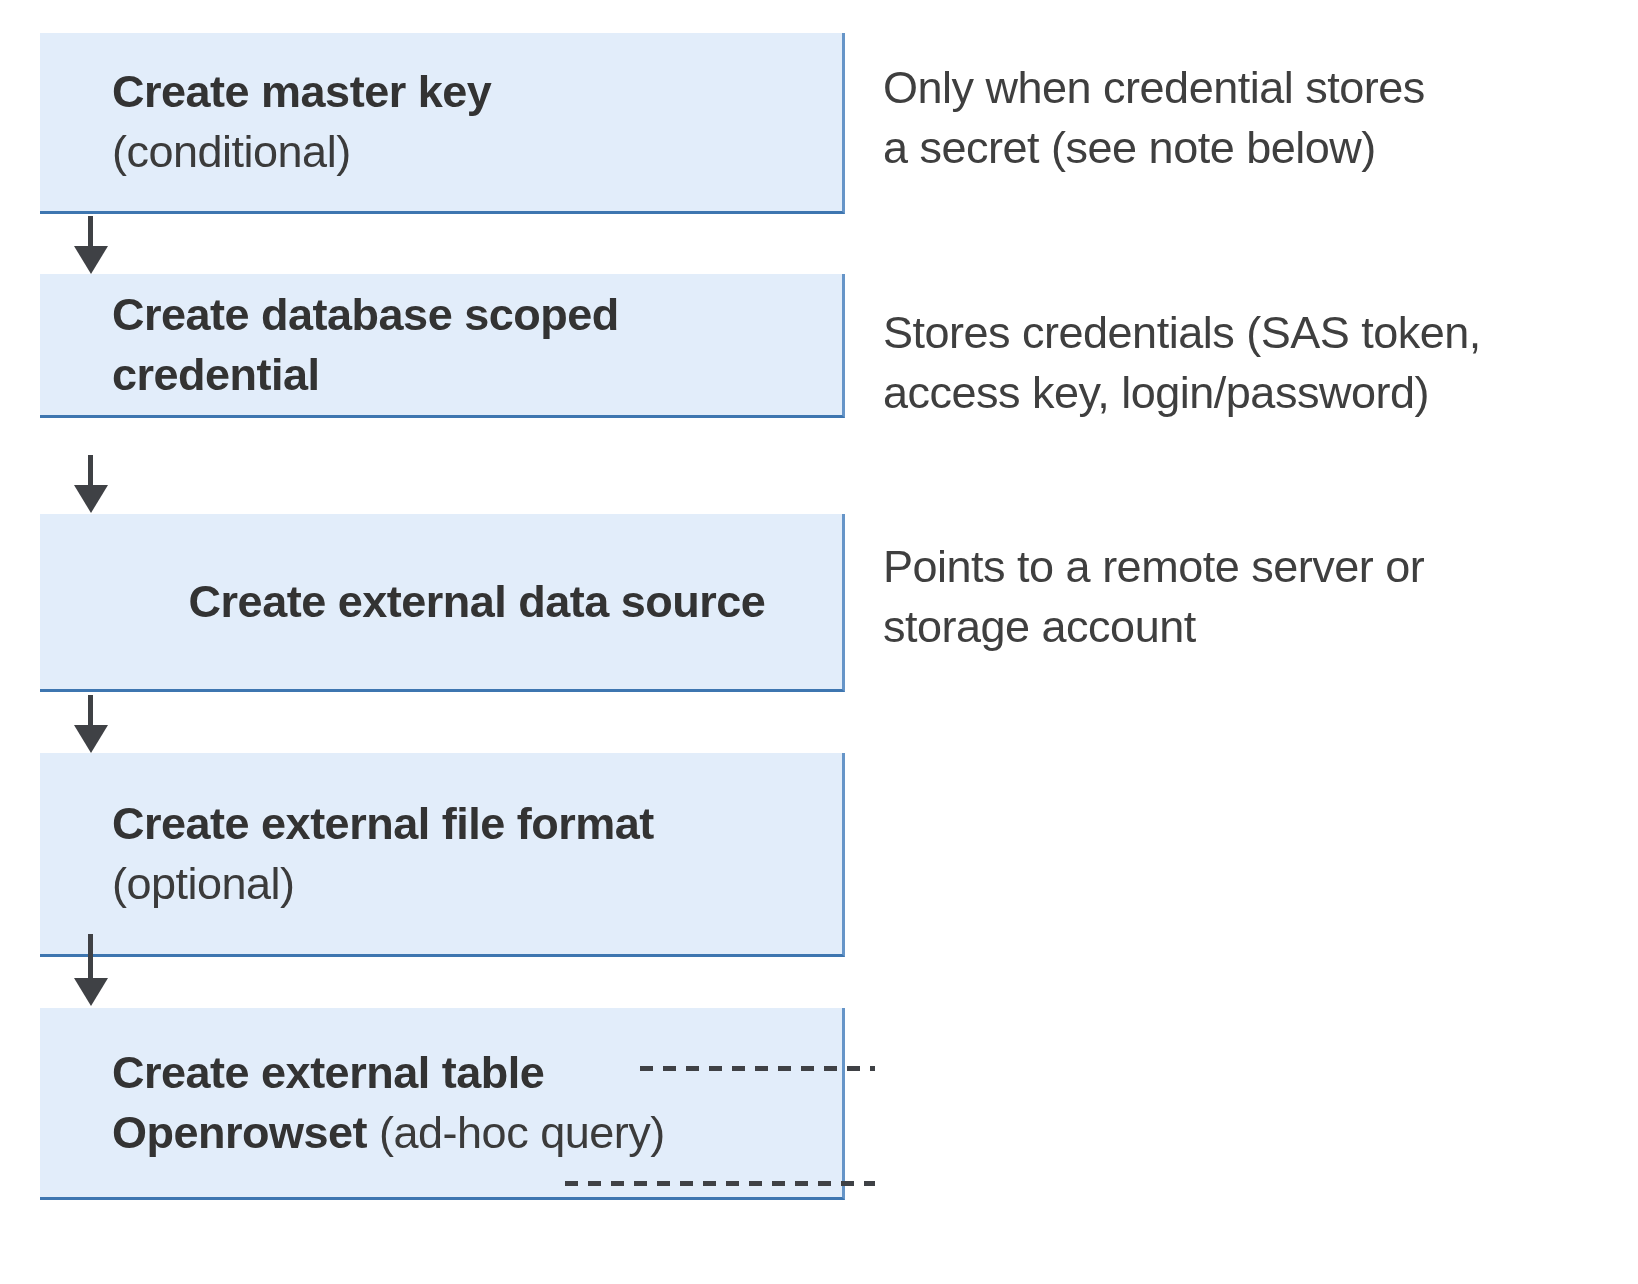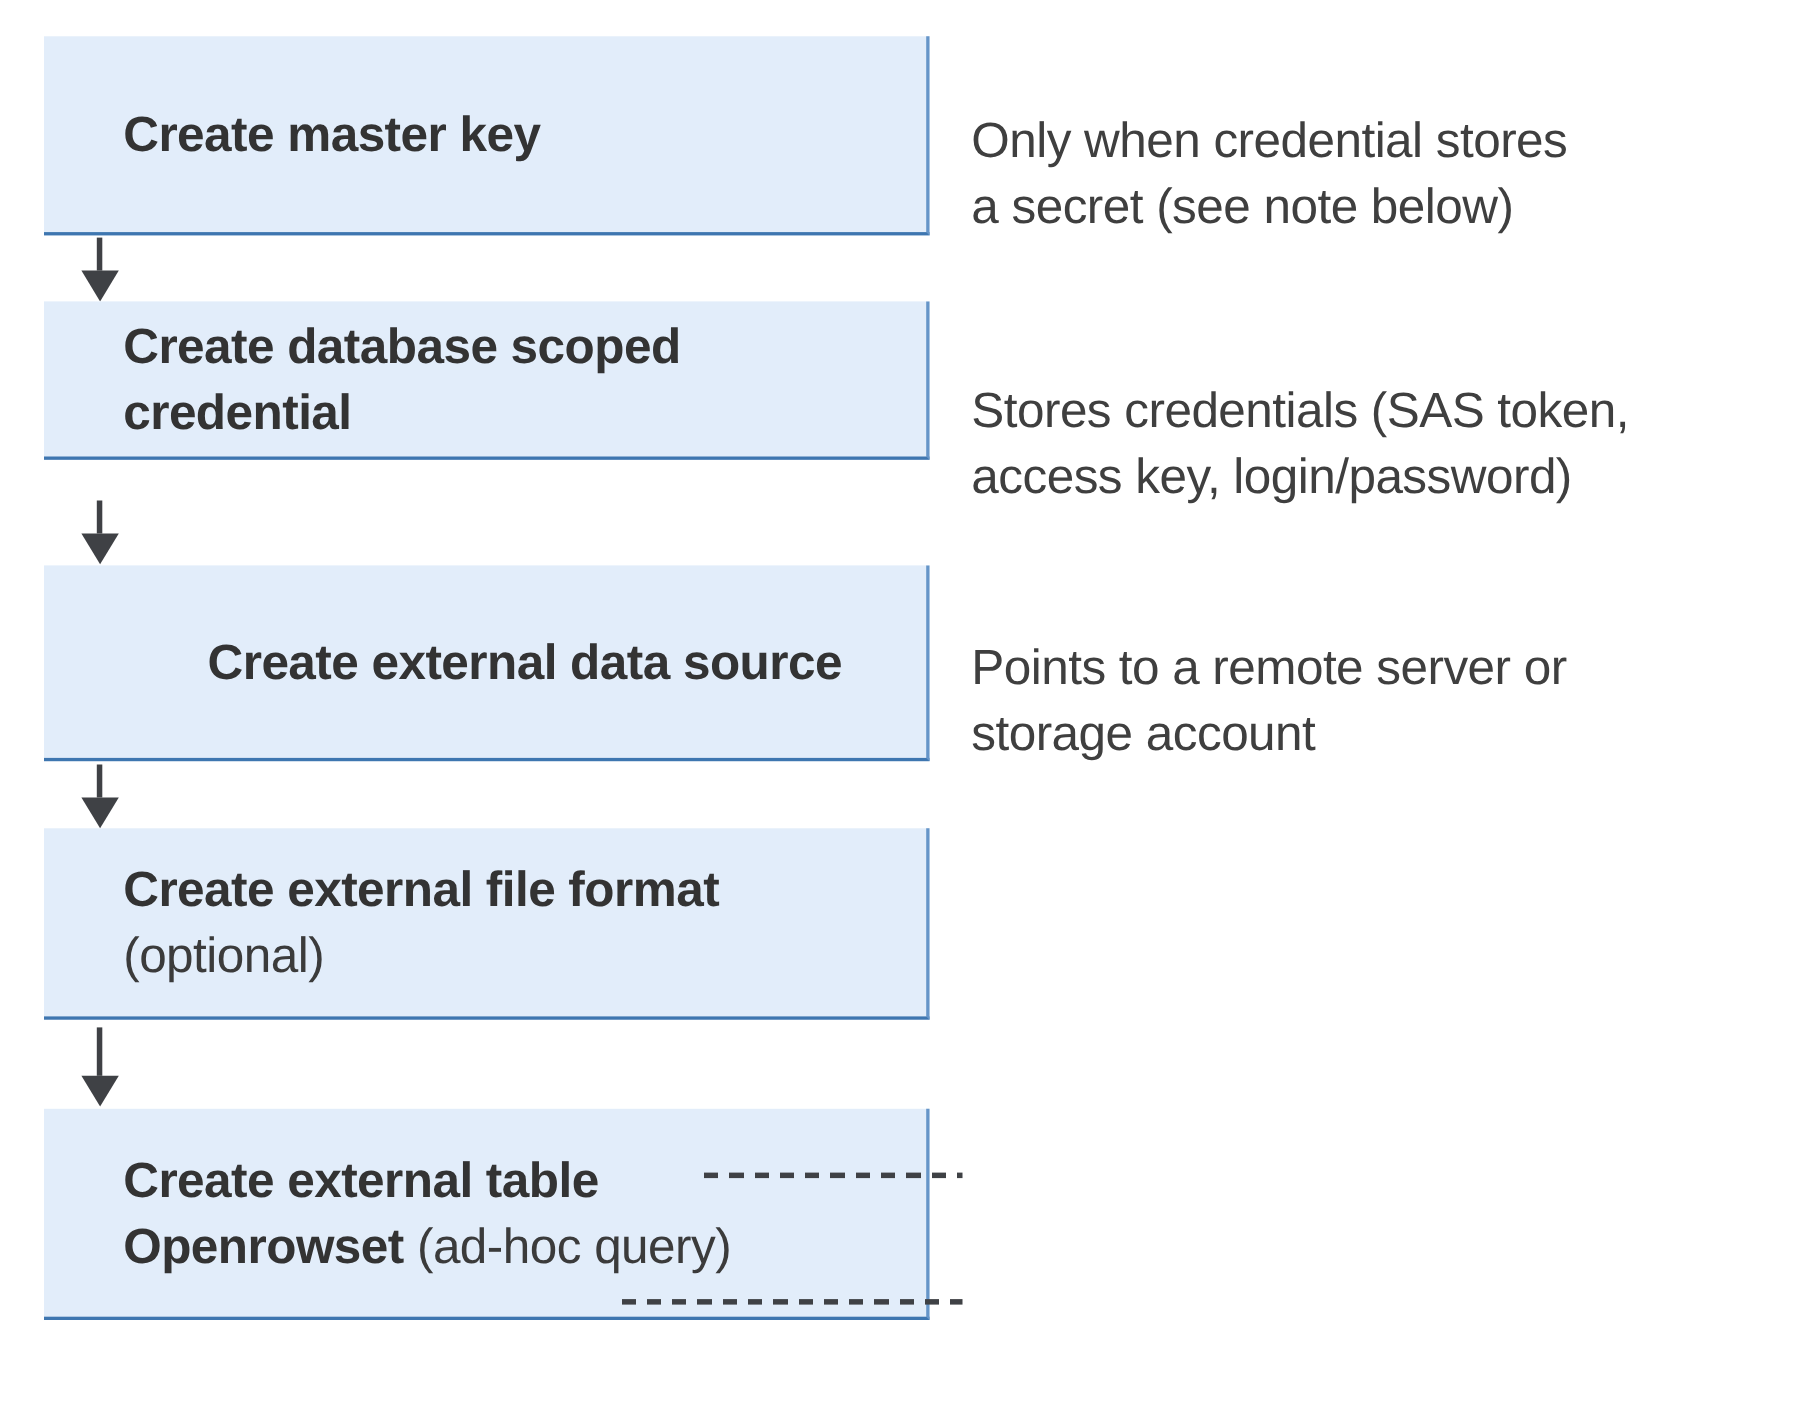--- a/index.html
+++ b/index.html
@@ -30,21 +30,21 @@
     padding-left: 72px;
     font-size: 45px;
     line-height: 60px;
     color: #3b3b3b;
     letter-spacing: -0.5px;
   }
   .bold { font-weight: 700; color: #333333; }
   .box1 { top: 33px;   height: 181px; }
   .box2 { top: 274px;  height: 144px; }
   .box3 { top: 514px;  height: 178px; justify-content: center; }
-  .box4 { top: 753px;  height: 174px; }
+  .box4 { top: 753px;  height: 204px; }
   .box5 { top: 1008px; height: 192px; }
 
   .arrow {
     position: absolute;
     left: 88px;
     width: 5px;
     background: #3f4145;
   }
   .arrow::after {
     content: "";
@@ -63,21 +63,20 @@
   .arrow4 { top: 934px; height: 44px; }
 
   .note {
     position: absolute;
     left: 883px;
     font-size: 45px;
     line-height: 60px;
     color: #3f3f3f;
     white-space: pre-line;
     letter-spacing: -0.5px;
-    margin-top: 40px;
   }
   .note1 { top: 58px; }
   .note2 { top: 303px; }
   .note3 { top: 537px; }
   .note4 { top: 755px; }
   .note5a { top: 1038px; }
   .note5b { top: 1153px; }
 
   .dash {
     position: absolute;
@@ -88,20 +87,21 @@
   .dash2 { left: 565px; top: 1181px; width: 310px; }
 </style>
 </head>
 <body>
 
 <div class="canvas">
 
   <div class="box box1">
     <div class="box-text">
       <div class="bold">Create master key</div>
+      <div>(conditional)</div>
     </div>
   </div>
   <div class="note note1">Only when credential stores
 a secret (see note below)</div>
   <div class="arrow arrow1"></div>
 
   <div class="box box2">
     <div class="box-text">
       <div class="bold">Create database scoped</div>
       <div class="bold">credential</div>

